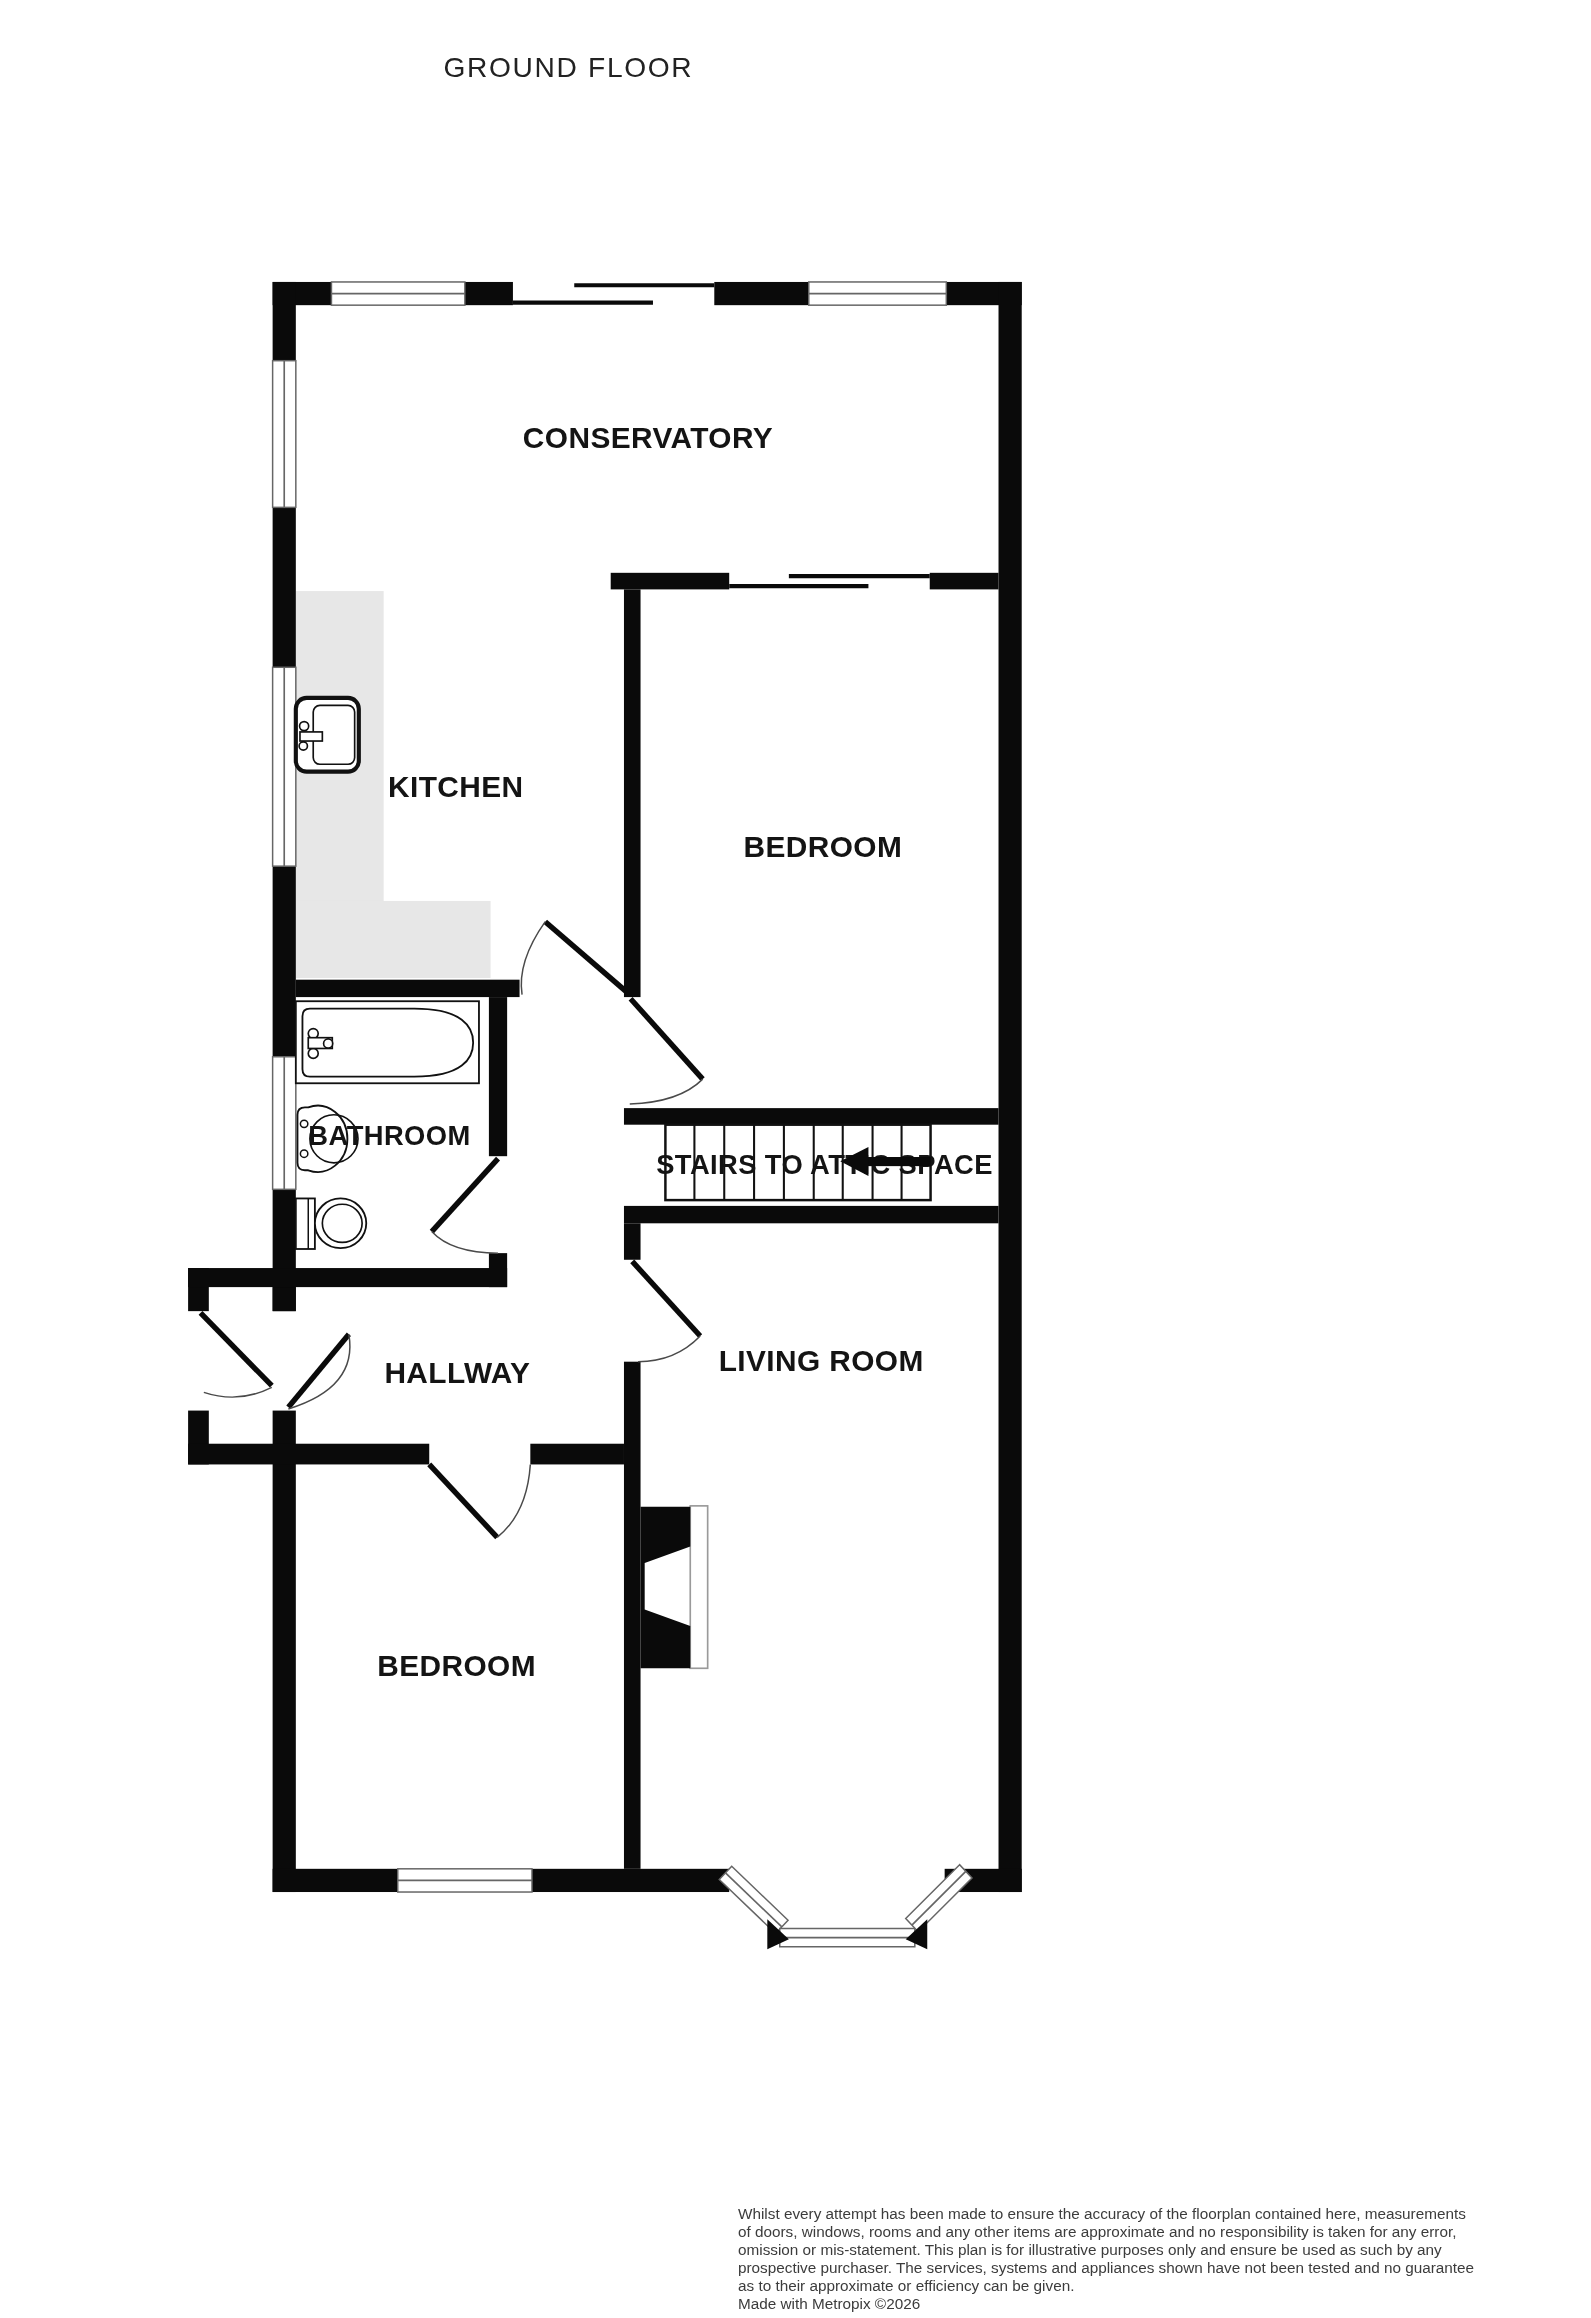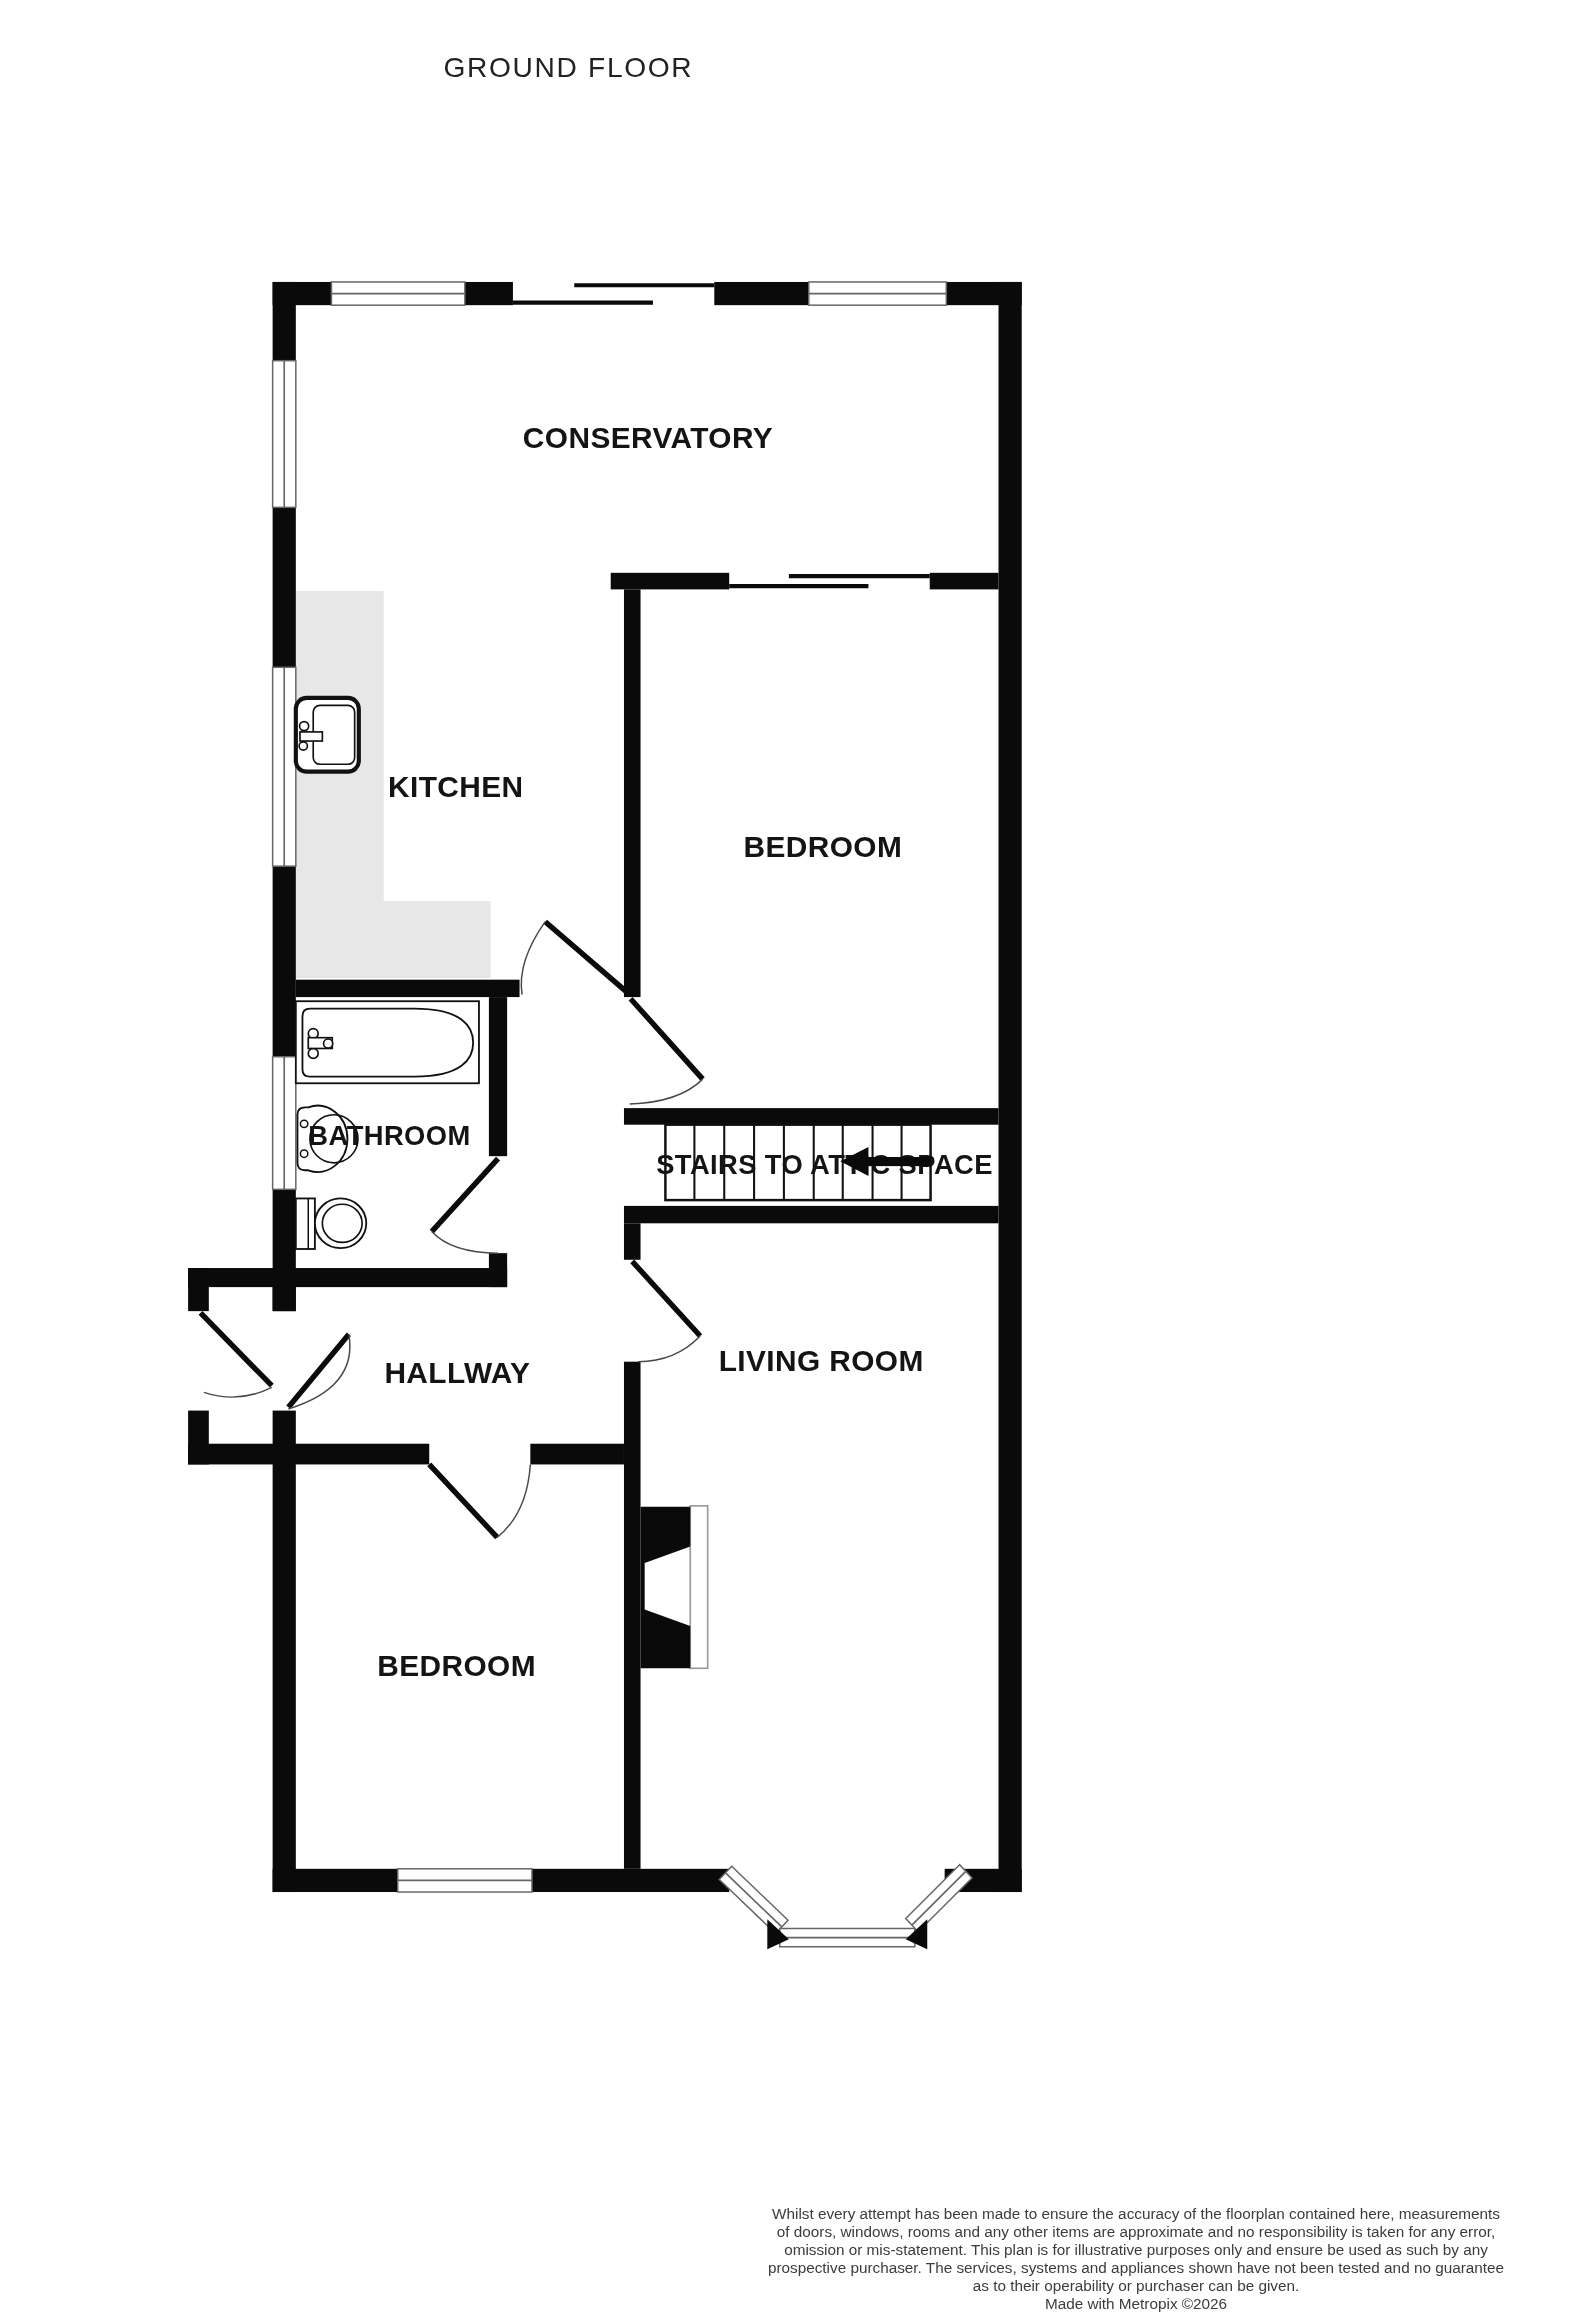--- a/index.html
+++ b/index.html
@@ -13,21 +13,21 @@
     fill:#222222;letter-spacing:2px;}
   .wall{fill:var(--color-wall,#0a0a0a);}
   .win-fill{fill:#ffffff;}
   .win-line{stroke:var(--color-window-line,#666);stroke-width:1.8;fill:none;}
   .win-mid{stroke:var(--color-window-line,#666);stroke-width:2;fill:none;}
   .slide{stroke:var(--color-wall,#0a0a0a);stroke-width:5;fill:none;}
   .leaf{stroke:var(--color-wall,#0a0a0a);stroke-width:6.5;fill:none;}
   .arc{stroke:var(--color-door-arc,#4a4a4a);stroke-width:1.8;fill:none;}
   .fx{stroke:#111;fill:#ffffff;}
   .counter{fill:var(--color-kitchen-counter,#e7e7e7);}
-  #disclaimer{position:absolute;left:738px;top:2205px;width:796px;text-align:center;
+  #disclaimer{position:absolute;left:738px;top:2205px;width:796px;
     color:var(--color-disclaimer-text,#3c3c3c);font-size:15.3px;line-height:18px;}
   #disclaimer div{white-space:nowrap;}
 </style>
 </head>
 <body>
 
 <div id="stage">
 <svg width="1591" height="2319" viewBox="0 0 1920 2798">
 
   <text class="plan-title" x="686" y="93" text-anchor="middle">GROUND FLOOR</text>
@@ -227,17 +227,17 @@
     <rect class="wall" x="1046" y="1396" width="77" height="11"></rect>
     <polygon class="wall" points="1014,1401 1048,1384 1048,1419"></polygon>
   </g>
 </svg>
 
   <div id="disclaimer">
     <div>Whilst every attempt has been made to ensure the accuracy of the floorplan contained here, measurements</div>
     <div>of doors, windows, rooms and any other items are approximate and no responsibility is taken for any error,</div>
     <div>omission or mis-statement. This plan is for illustrative purposes only and ensure be used as such by any</div>
     <div>prospective purchaser. The services, systems and appliances shown have not been tested and no guarantee</div>
-    <div>as to their operability or purchaser can be given.</div>
+    <div>as to their approximate or efficiency can be given.</div>
     <div>Made with Metropix ©2026</div>
   </div>
 </div>
 
 
 </body></html>

